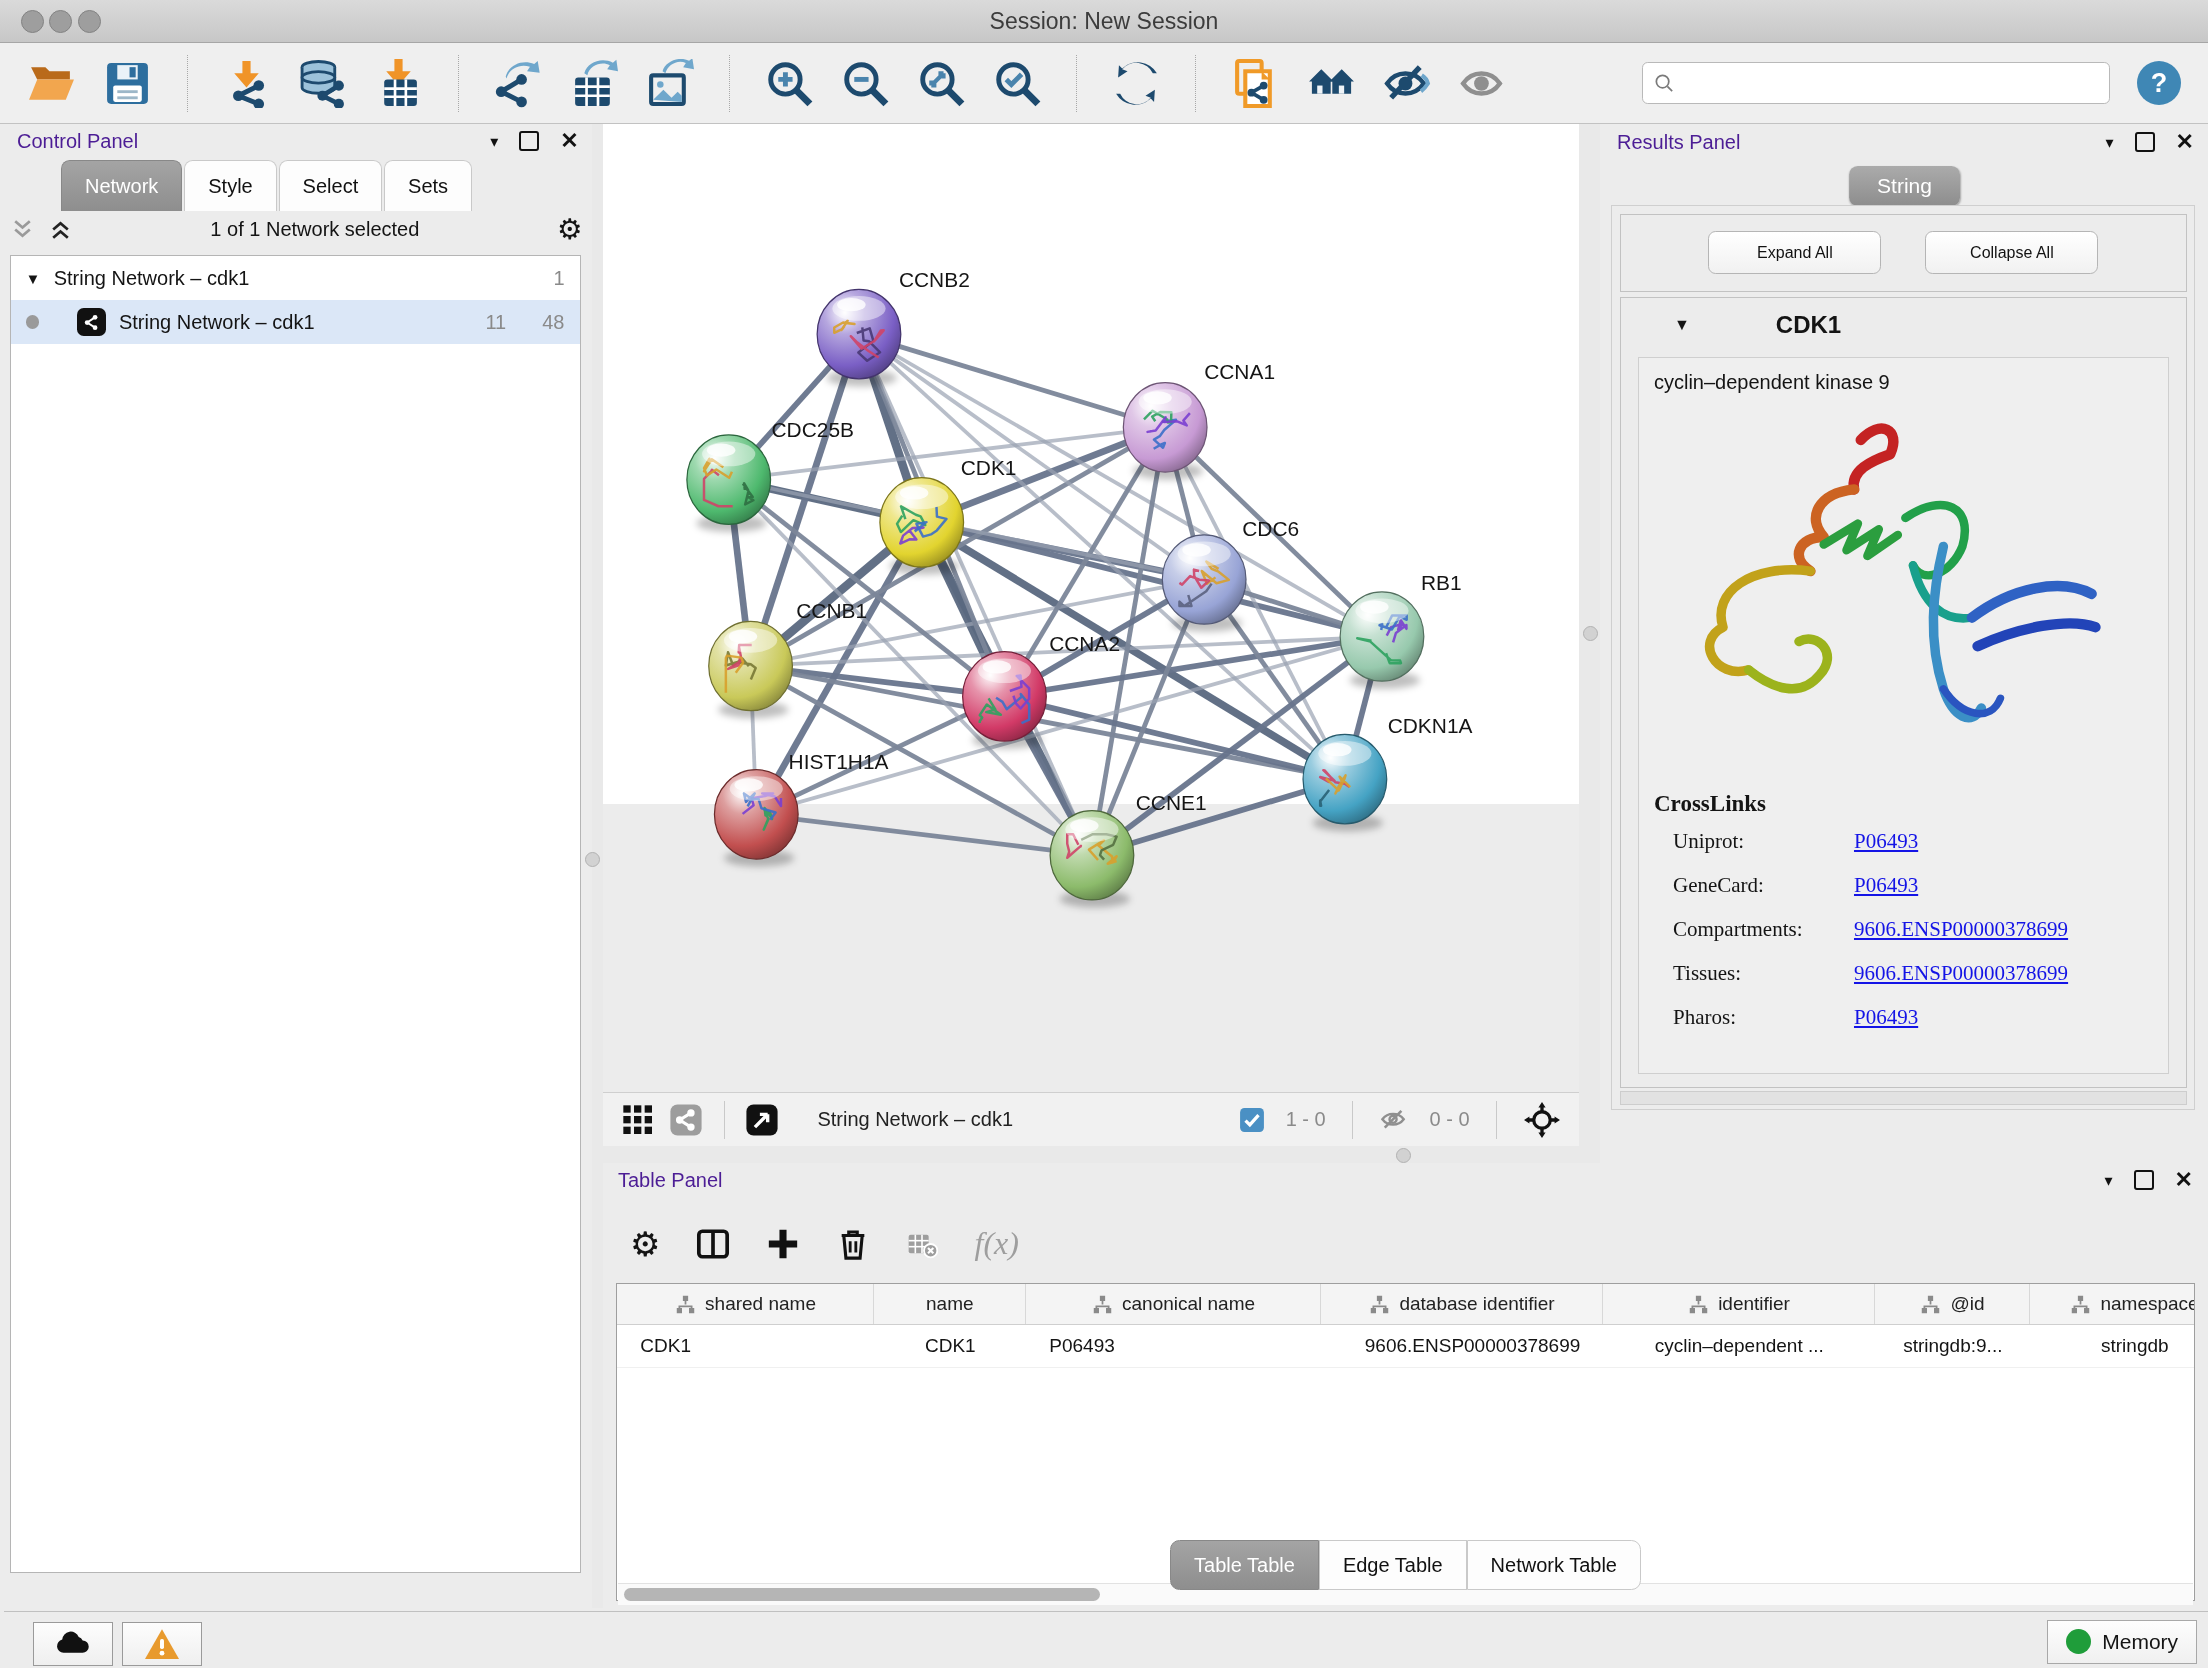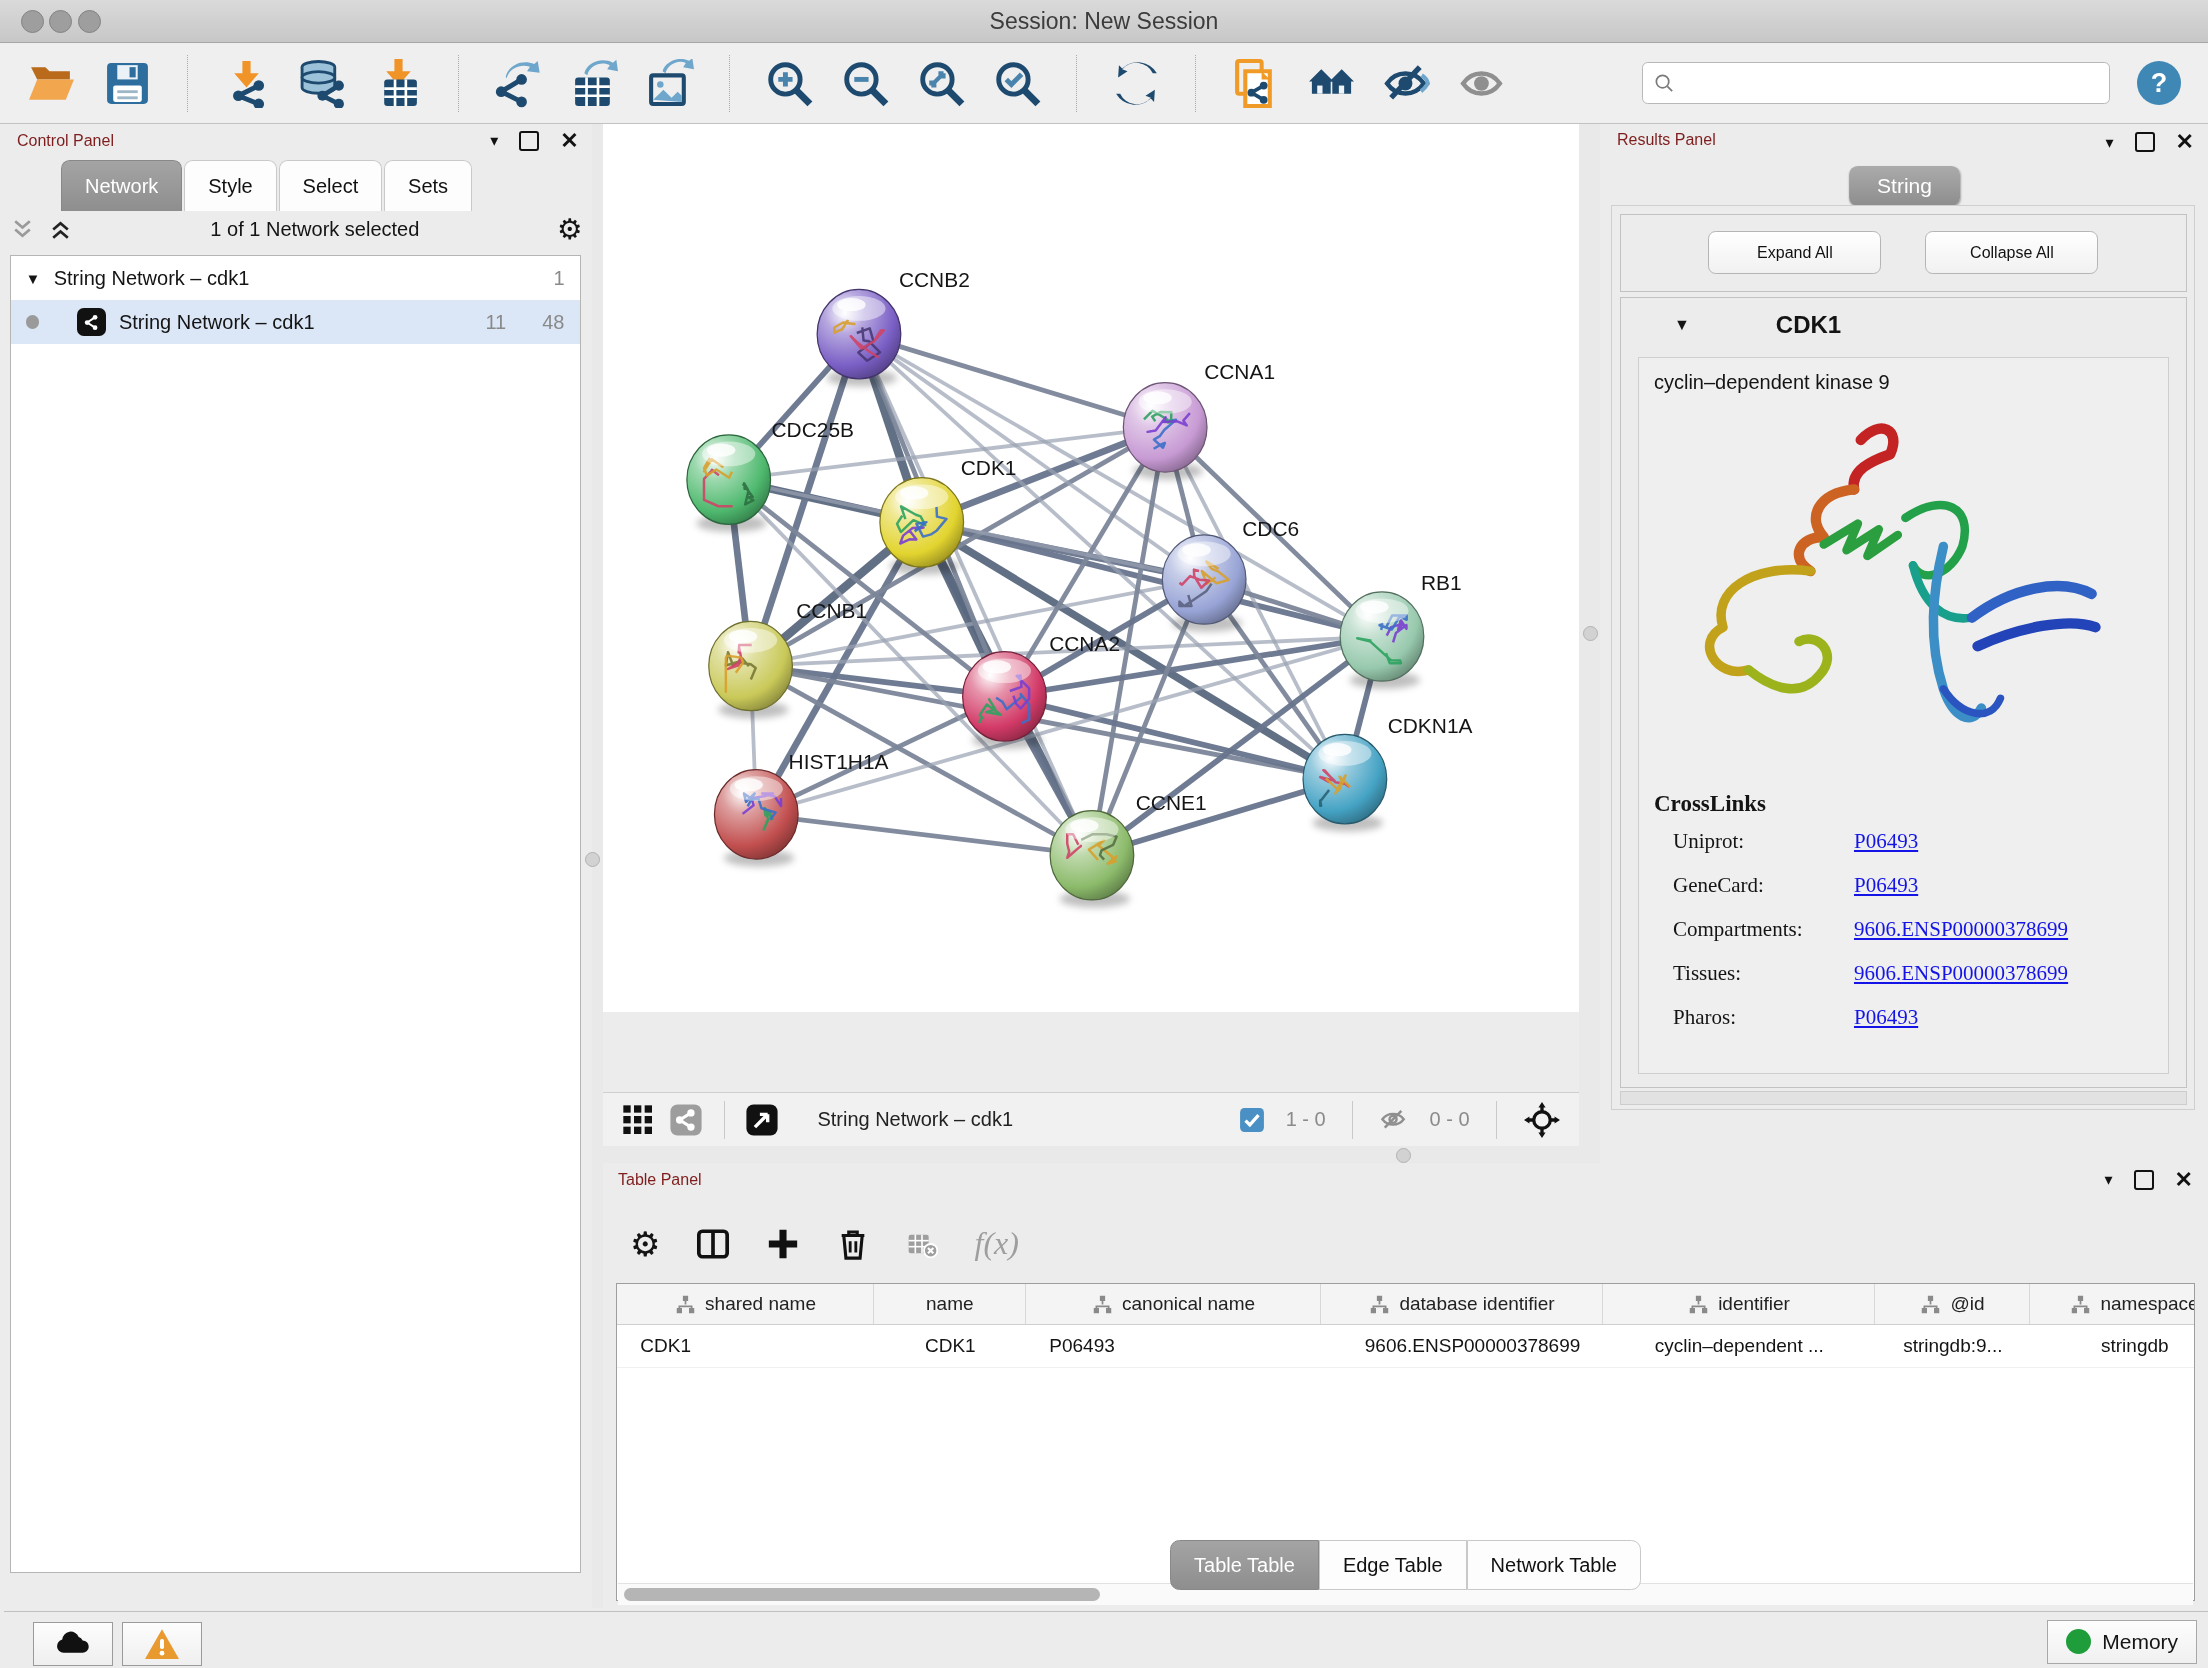--- a/index.html
+++ b/index.html
@@ -16,21 +16,21 @@
   #toolbar{top:43px;left:0;width:2208px;height:81px;background:#efefef;border-bottom:1px solid #c2c2c2;
            display:flex;align-items:center;padding:0 27px;box-sizing:border-box;gap:27px}
   .tbi{width:49px;height:49px;flex:none}
   .tsep{width:0;height:57px;border-left:1.9px dotted #a8a8a8;margin:0 7.6px;flex:none}
   #search-wrap{margin-left:auto;width:447px;height:40px;background:#fff;border:1px solid #b9b9b9;
                border-radius:5.7px;display:flex;align-items:center;padding:0 9.5px;gap:7.6px}
   #search-wrap input{border:none;outline:none;font-size:19px;width:380px;background:transparent}
   #help-btn{width:44px;height:44px;border-radius:50%;background:#3f87b5;color:#fff;font-size:27px;
             font-weight:bold;display:flex;align-items:center;justify-content:center;flex:none}
   
-  .ptitle{font-size:16px;color:#7f1d1d}
+  .ptitle{font-size:20px;color:#4c1d95}
   .pctl{display:flex;gap:21px;align-items:center}
   .caret{font-size:16px;color:#111}
   .float-ic{width:16px;height:16px;border:2.4px solid #111;border-radius:2.9px}
   .close-ic{font-size:22px;font-weight:bold;color:#111;line-height:1}
   .tab{display:inline-flex;align-items:center;justify-content:center;height:42px;padding:4px 23px;
        background:#fdfdfd;border:1px solid #c9c9c9;font-size:20px;color:#111}
   .tab.sel{background:linear-gradient(#a4a4a4,#8e8e8e);color:#fff;border-color:#888}
   .btn{background:linear-gradient(#ffffff,#f1f1f1);border:1px solid #b5b5b5;border-radius:7.6px;
        font-size:16px;color:#111;display:inline-flex;align-items:center;justify-content:center}
   .knob{position:absolute;width:13.3px;height:13.3px;border-radius:50%;background:#d2d2d2;border:1px solid #b2b2b2}
@@ -41,21 +41,21 @@
   #cp-tabs .tab{border-radius:8.6px 8.6px 0 0;margin-right:1.9px;border-bottom:none}
   #cp-selrow{position:absolute;top:82px;left:9.5px;right:9.5px;height:46px;display:flex;align-items:center;gap:13.3px}
   #cp-tree{position:absolute;top:131px;left:9.5px;width:571px;height:1318px;background:#fff;
            border:1px solid #b5b5b5;box-sizing:border-box}
   .tree-row{height:44px;display:flex;align-items:center;font-size:20px;gap:13.3px;padding:0 15px}
   .tree-row.sel{background:#dbe7f7}
   .cnt{color:#8a8a8a;margin-left:auto;display:flex;gap:36px}
   .share-badge{width:28.5px;height:28.5px;border-radius:6.7px;background:#111;display:flex;align-items:center;justify-content:center}
   .dot{width:13.3px;height:13.3px;border-radius:50%;background:#9a9a9a}
   
-  #canvas{top:124px;left:603px;width:976px;height:888px;background:#fff}
+  #canvas{top:124px;left:603px;width:976px;height:680px;background:#fff}
   #canvas-bar{top:1092px;left:603px;width:976px;height:54px;background:#f1f1f1;border-top:1px solid #cfcfcf;
               display:flex;align-items:center;padding:0 19px;box-sizing:border-box;gap:15px;font-size:20px}
   #canvas-bar .vsep{width:0;height:38px;border-left:1px solid #c9c9c9;margin:0 5.7px}
   .graytxt{color:#8a8a8a}
   #net-title{margin-left:23px;color:#222}
   .split-h{top:1146px;left:603px;width:1605px;height:17px;background:#e9e9e9}
   .split-v{top:124px;width:11.4px;height:1484px;background:#e9e9e9}
   
   #results{top:124px;left:1600px;width:609px;height:1040px;background:#ececec}
   #rp-head{position:absolute;top:7px;left:17px;right:15px;display:flex;align-items:flex-start}

